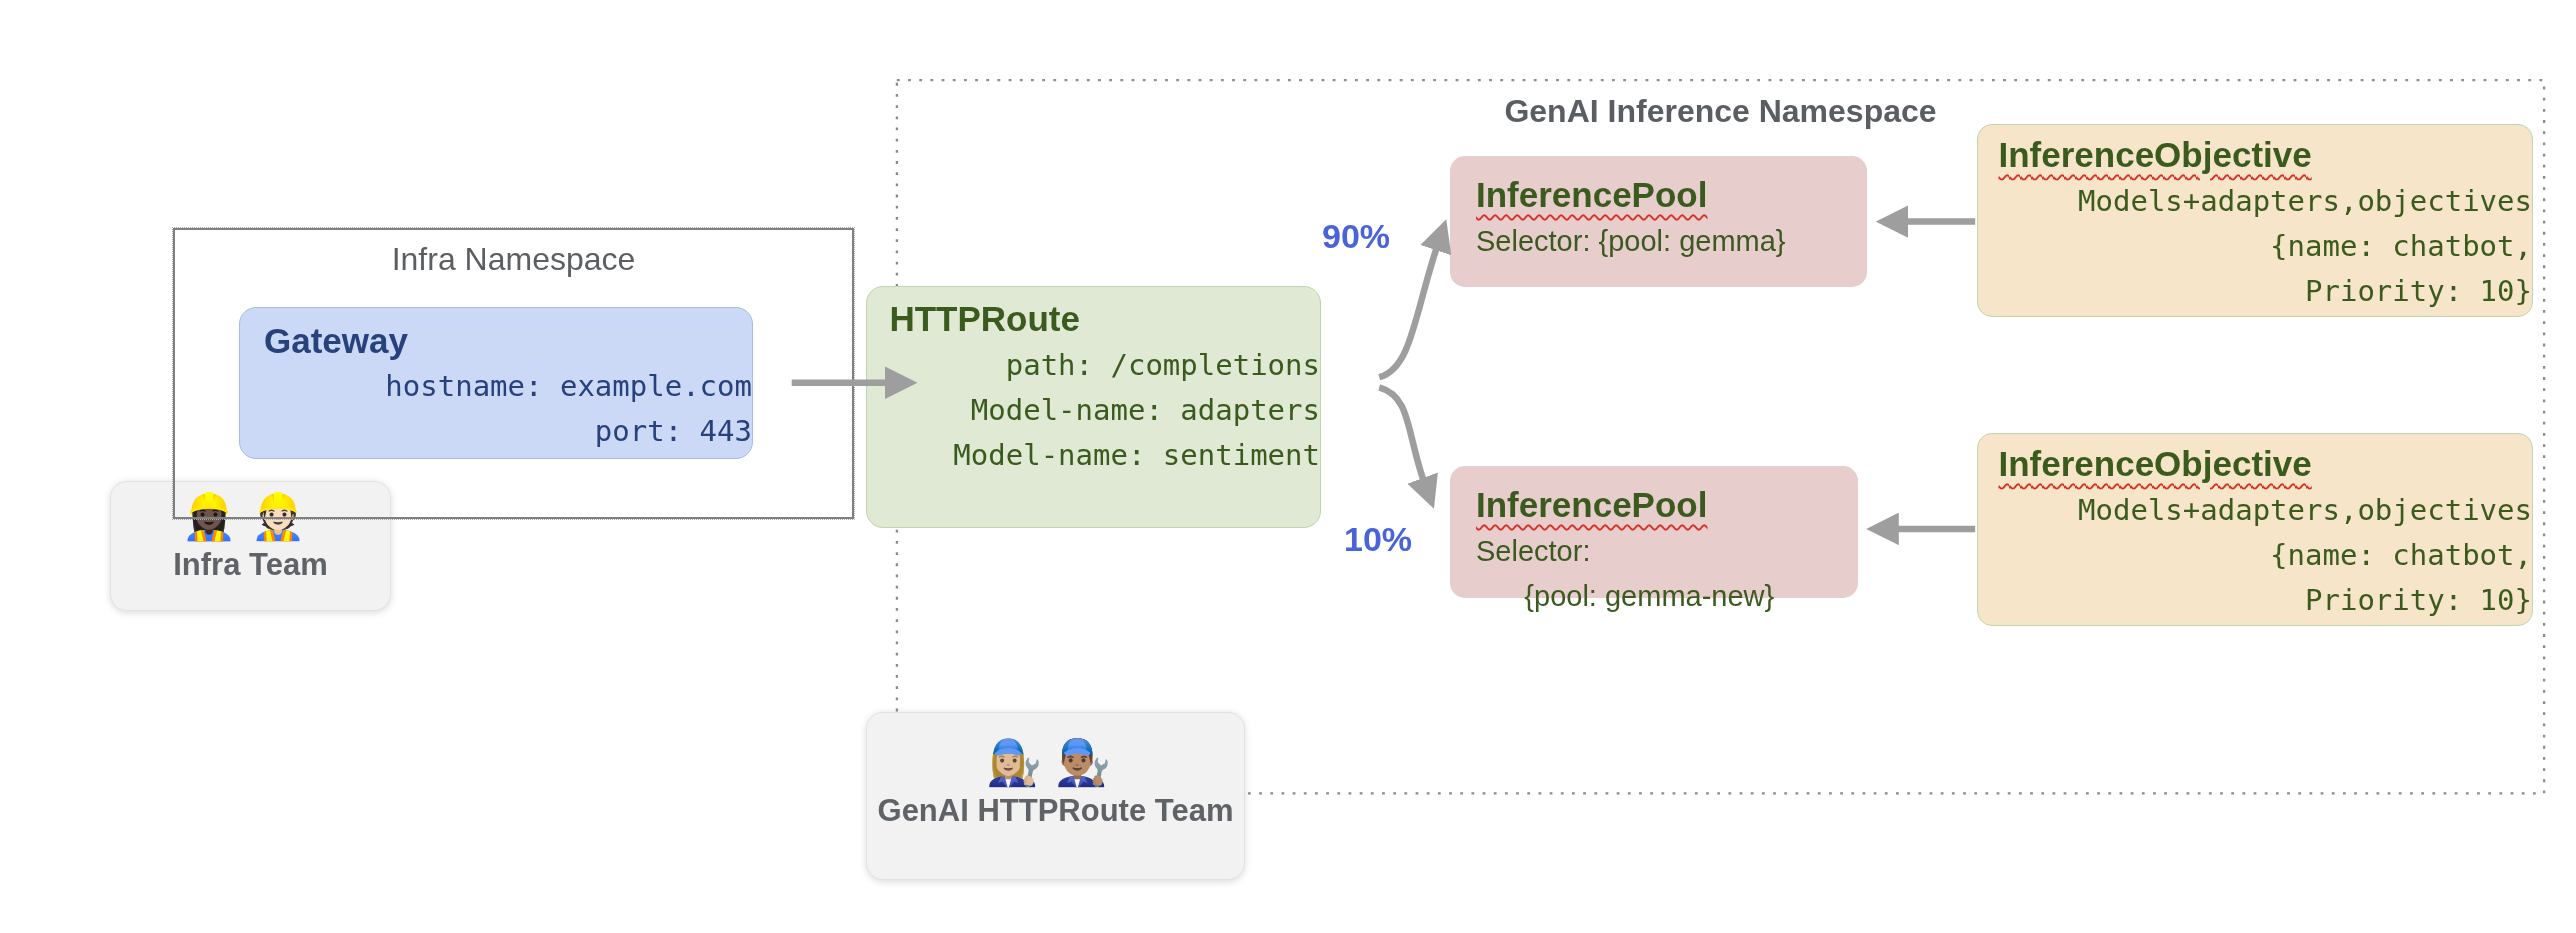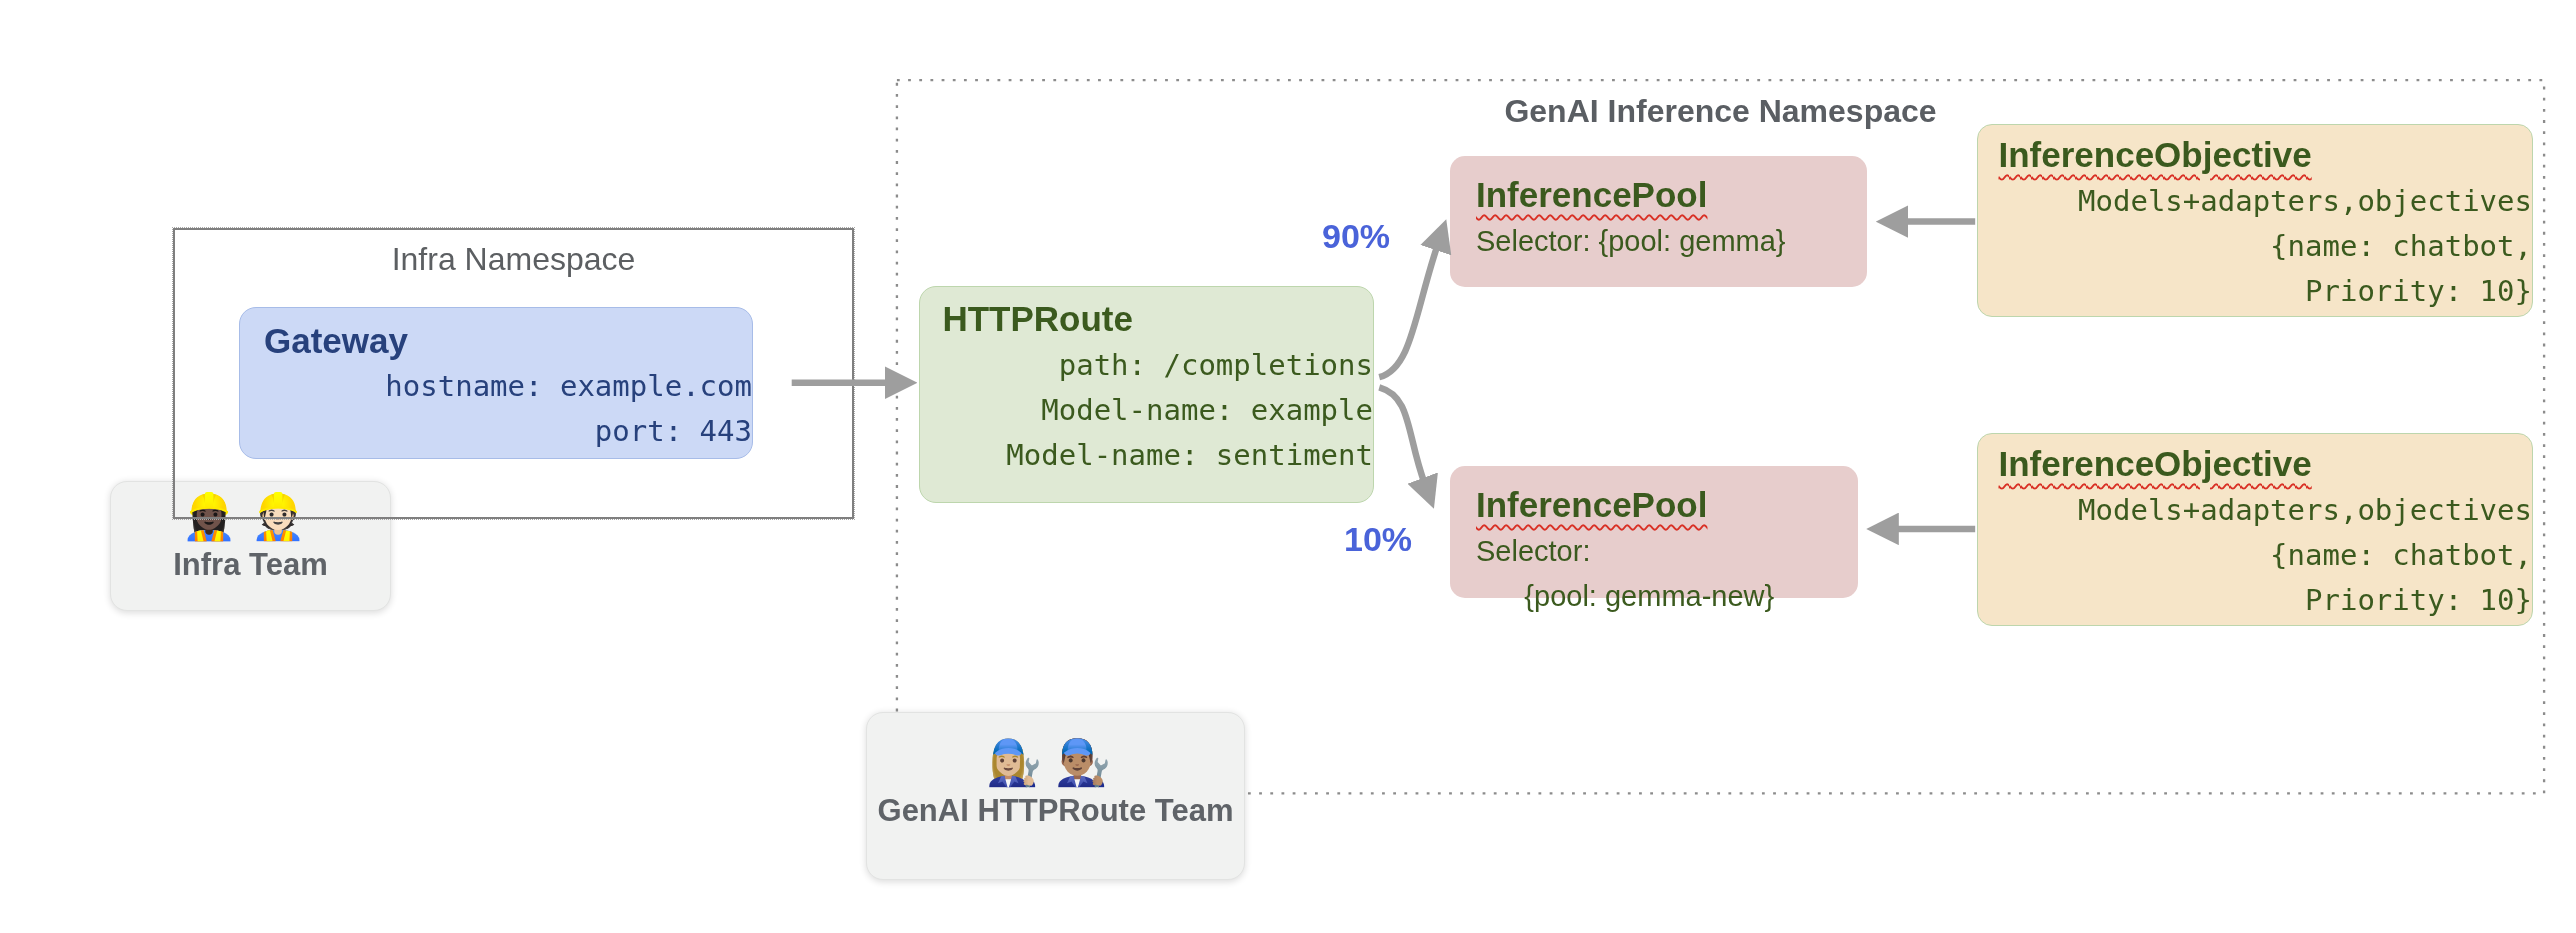--- a/index.html
+++ b/index.html
@@ -50,21 +50,21 @@
   .gateway-box {
     left: 239px; top: 307px; width: 514px; height: 152px;
     background: var(--gateway-fill, #ccd9f6);
     border: 1.9px solid var(--gateway-border, #a7bce8);
     padding: 9.3px 0 0 24px;
   }
   .gateway-box .res-title { color: var(--gateway-text, #27417c); line-height: 47px; }
   .gateway-box .res-line  { color: var(--gateway-text, #27417c); }
 
   .httproute-box {
-    left: 919px; top: 286px; width: 455px; height: 217px;
+    left: 866px; top: 286px; width: 455px; height: 242px;
     background: var(--httproute-fill, #dfe9d4);
     border: 1.9px solid var(--green-border, #bdd6ad);
     padding: 7.5px 0 0 22.4px;
   }
   .green-text { color: var(--green-text, #3b5a1e); }
 
   .pool-box {
     background: var(--pool-fill, #e7cdcc);
     border: none; border-radius: 15px;
     padding: 15px 0 0 26px;
@@ -143,21 +143,21 @@
 
   <div class="abs res-box gateway-box z3">
     <div><span class="res-title">Gateway</span></div>
     <div class="res-line mono">hostname: example.com</div>
     <div class="res-line mono">port: 443</div>
   </div>
 
   <div class="abs res-box httproute-box z2">
     <div><span class="res-title green-text">HTTPRoute</span></div>
     <div class="res-line mono green-text">path: /completions</div>
-    <div class="res-line mono green-text">Model-name: example</div>
+    <div class="res-line mono green-text">Model-name: adapters</div>
     <div class="res-line mono green-text">Model-name: sentiment</div>
   </div>
 
   <div class="abs res-box pool-box pool-top z2">
     <div><span class="res-title green-text squiggle">InferencePool</span></div>
     <div class="res-line green-text">Selector: {pool: gemma}</div>
   </div>
 
   <div class="abs res-box pool-box pool-bottom z2">
     <div><span class="res-title green-text squiggle">InferencePool</span></div>

